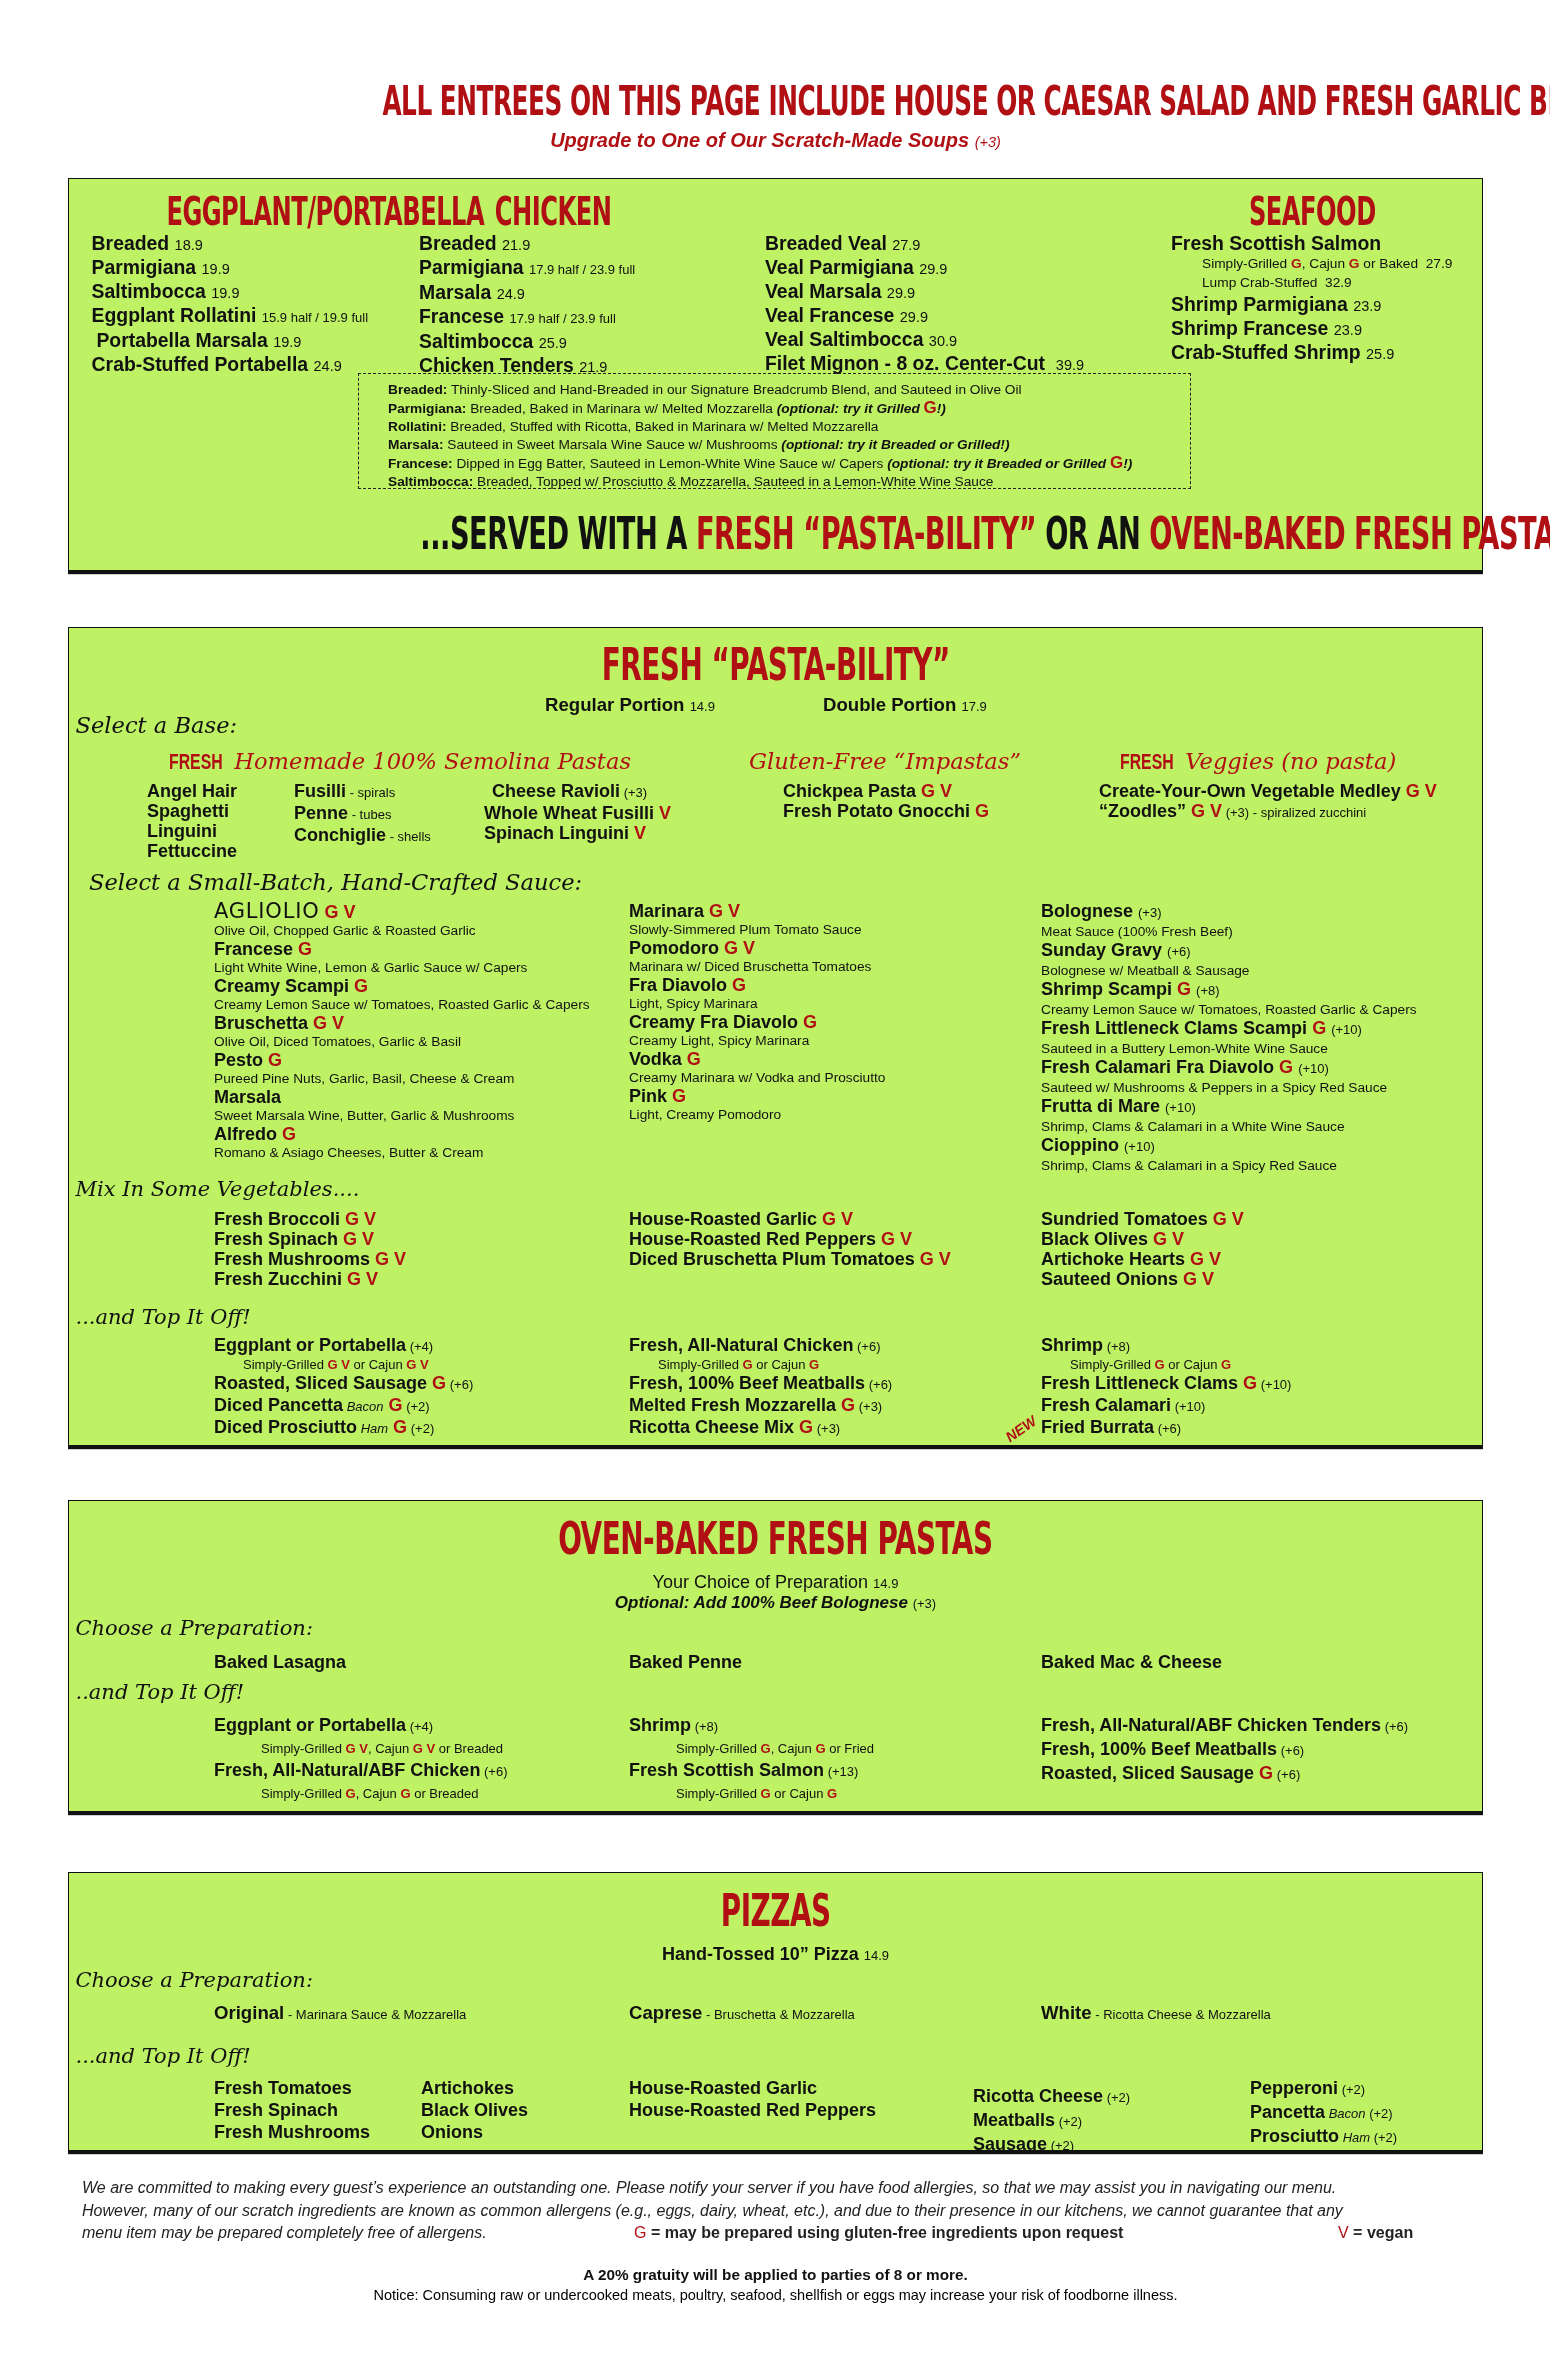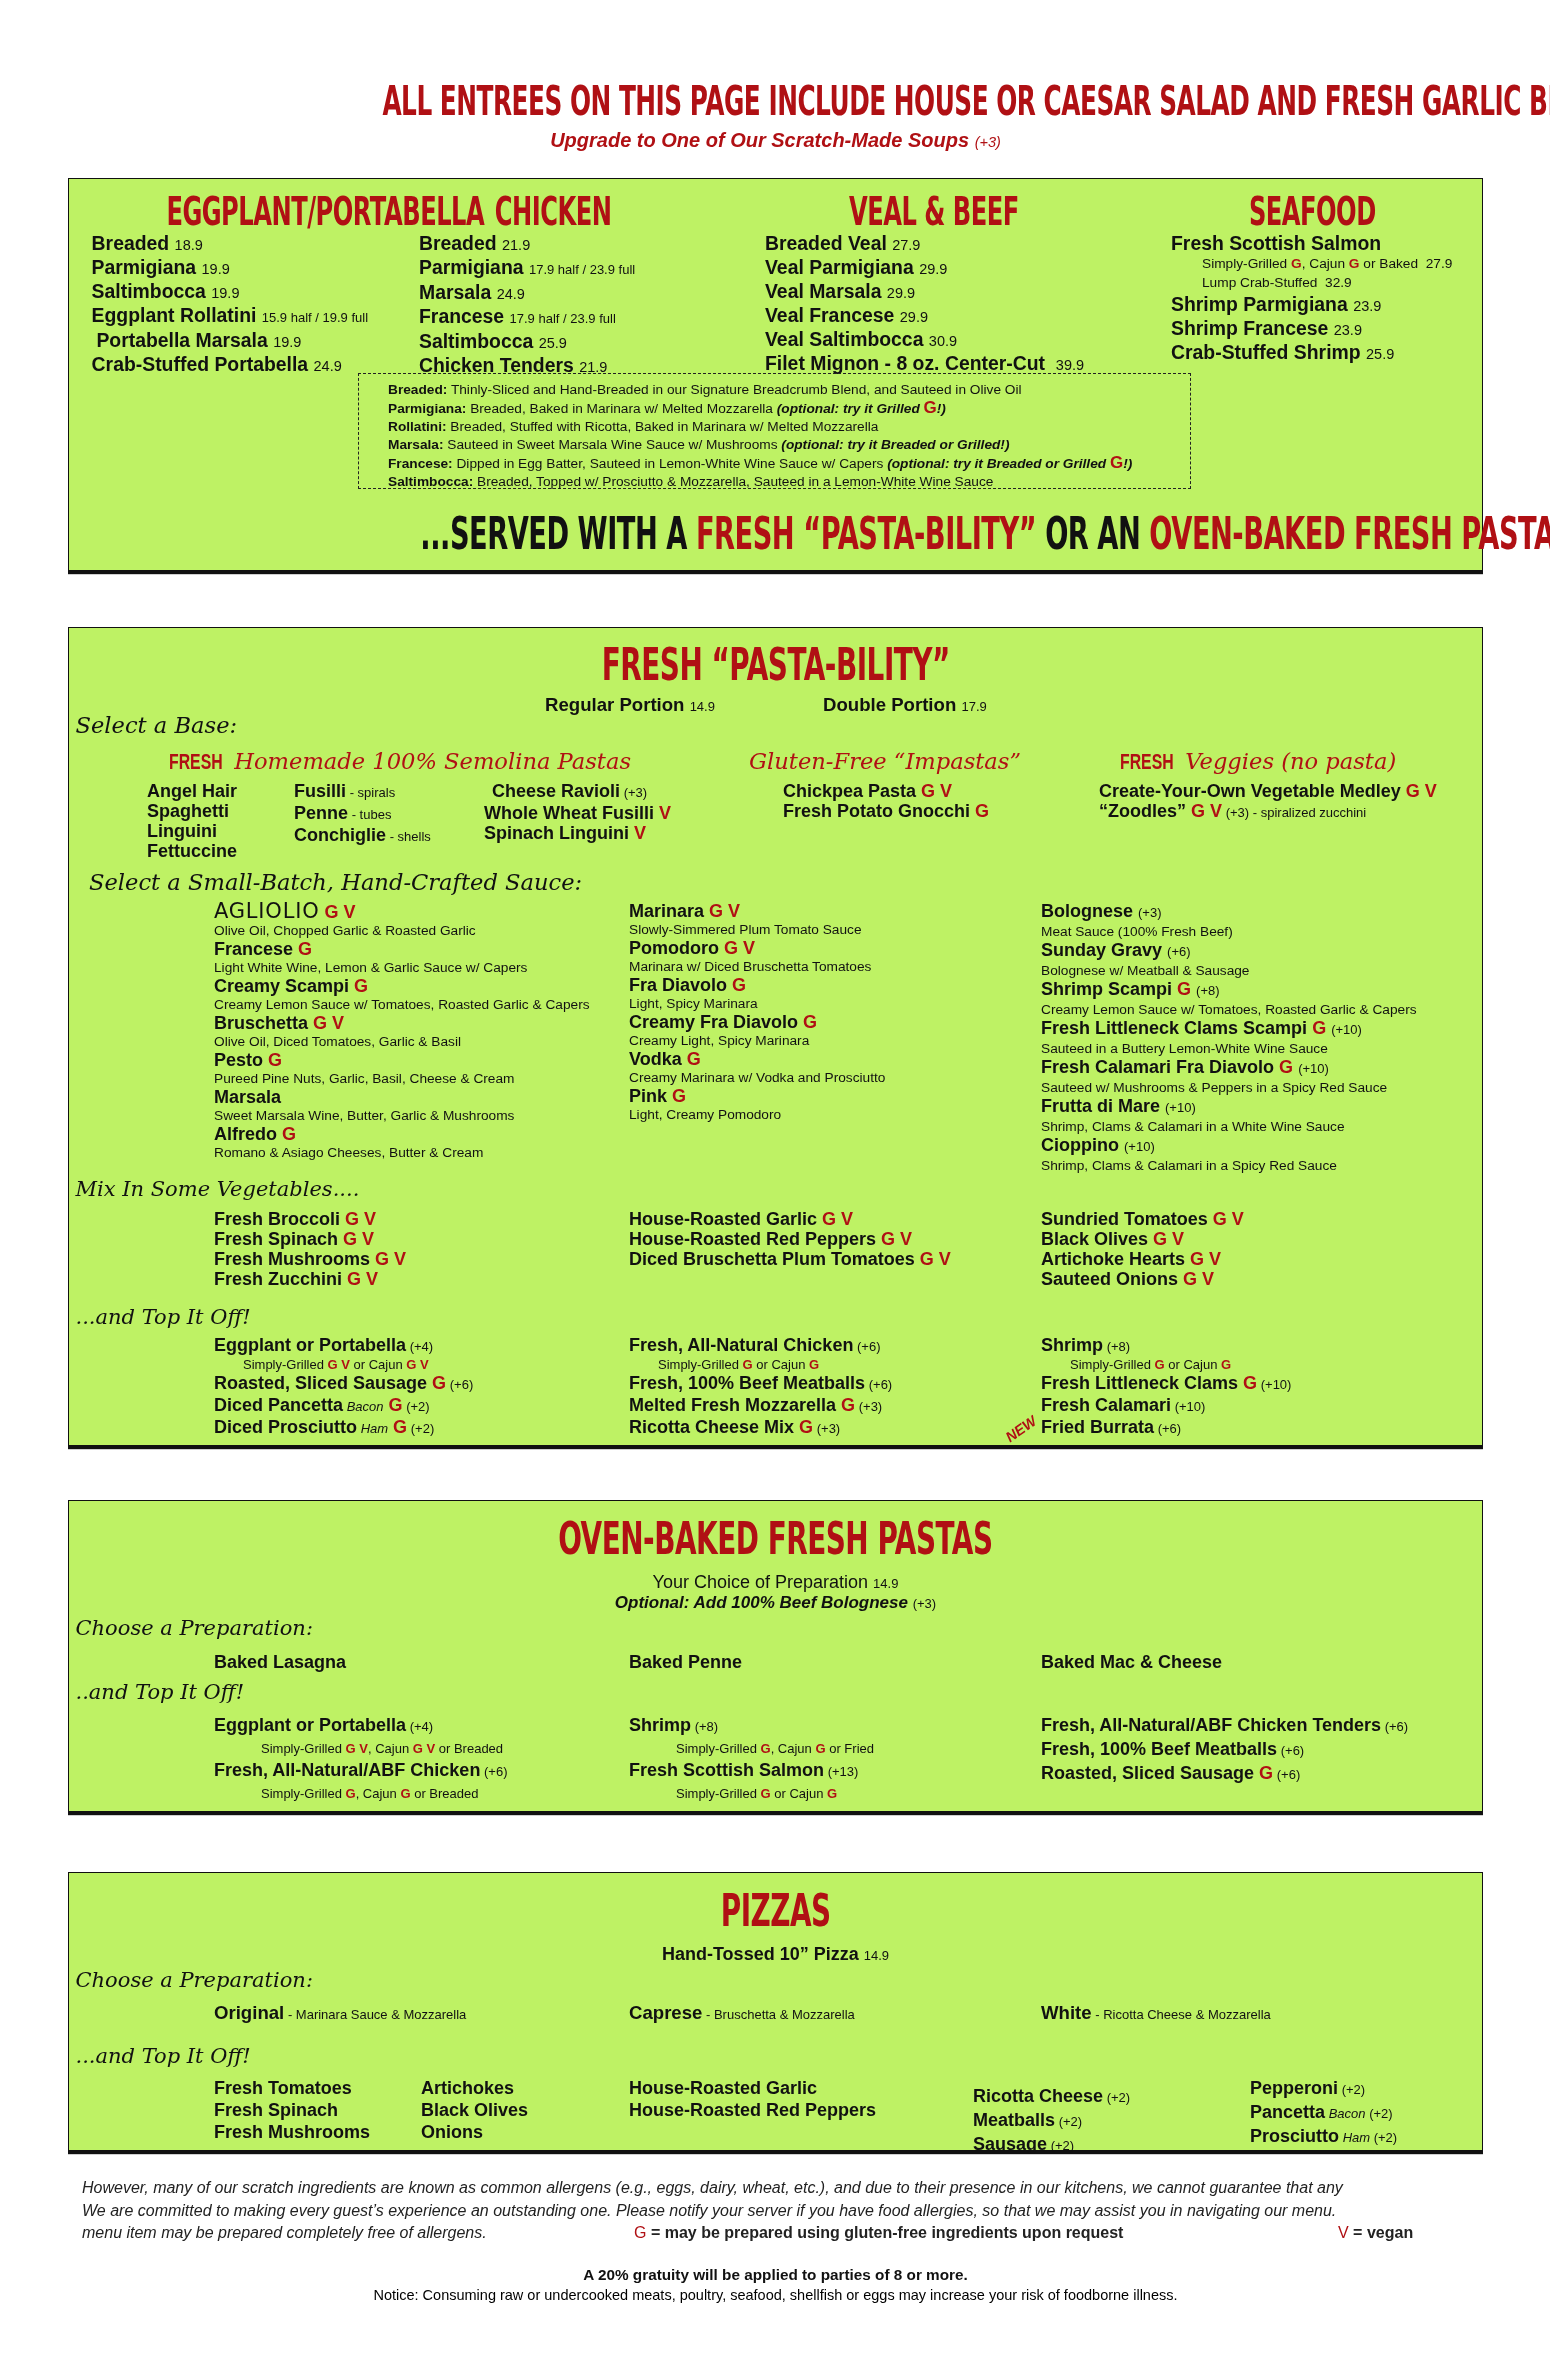--- a/index.html
+++ b/index.html
@@ -32,21 +32,20 @@
 </div>
 <div class="abs center" style="top:129px; font-size:20px; font-style:italic; font-weight:bold;">
   <span class="red">Upgrade to One of Our Scratch-Made Soups</span>
   <span class="red" style="font-size:14.5px; font-weight:normal;">(+3)</span>
 </div>
 
 <div class="panel" style="left:68px; top:178px; width:1415px; height:393px;">
 
   <div class="abs" style="left:0; top:9.7px; width:323px; text-align:center;"><span class="display red" style="display:inline-block; font-size:39px;">EGGPLANT/PORTABELLA</span></div>
   <div class="abs" style="left:323px; top:9.7px; width:323px; text-align:center;"><span class="display red" style="display:inline-block; font-size:39px;">CHICKEN</span></div>
-  <div class="abs" style="left:695px; top:9.7px; width:339px; text-align:center;"><span class="display red" style="display:inline-block; font-size:39px;">VEAL &amp; BEEF</span></div>
   <div class="abs" style="left:1082px; top:9.7px; width:323px; text-align:center;"><span class="display red" style="display:inline-block; font-size:39px;">SEAFOOD</span></div>
 
   <div class="col" style="left:22.6px; top:53px;">
     <div class="item"><span>Breaded</span> <span class="p">18.9</span></div>
     <div class="item"><span>Parmigiana</span> <span class="p">19.9</span></div>
     <div class="item"><span>Saltimbocca</span> <span class="p">19.9</span></div>
     <div class="item"><span>Eggplant Rollatini</span> <span class="p" style="font-size:13px;">15.9 half / 19.9 full</span></div>
     <div class="item" style="padding-left:4.8px;"><span>Portabella Marsala</span> <span class="p">19.9</span></div>
     <div class="item"><span>Crab-Stuffed Portabella</span> <span class="p">24.9</span></div>
   </div>
@@ -293,22 +292,22 @@
     <div class="item" style="font-size:18px; line-height:22px;"><span>Sausage</span><span class="xs"> (+2)</span></div>
   </div>
   <div class="col" style="left:1181px; top:204px;">
     <div class="item" style="font-size:18px; line-height:22px;"><span>Pepperoni</span><span class="xs"> (+2)</span></div>
     <div class="item" style="font-size:18px; line-height:22px;"><span>Pancetta</span><i class="xs"> Bacon</i><span class="xs"> (+2)</span></div>
     <div class="item" style="font-size:18px; line-height:22px;"><span>Prosciutto</span><i class="xs"> Ham</i><span class="xs"> (+2)</span></div>
   </div>
 </div>
 
 <div class="abs" style="left:82px; top:2177px; width:1389px; font-size:16px; font-style:italic; line-height:22.6px; color:#222;">
+  <div class="row">We are committed to making every guest’s experience an outstanding one. Please notify your server if you have food allergies, so that we may assist you in navigating our menu.</div>
   <div class="row">However, many of our scratch ingredients are known as common allergens (e.g., eggs, dairy, wheat, etc.), and due to their presence in our kitchens, we cannot guarantee that any</div>
-  <div class="row">We are committed to making every guest’s experience an outstanding one. Please notify your server if you have food allergies, so that we may assist you in navigating our menu.</div>
   <div class="row" style="position:relative;">
     <span>menu item may be prepared completely free of allergens.</span>
     <span class="abs" style="left:552px; top:0; font-style:normal; font-weight:bold;"><span class="red" style="font-weight:normal;">G</span><span> = may be prepared using gluten-free ingredients upon request</span></span>
     <span class="abs" style="left:1256px; top:0; font-style:normal; font-weight:bold;"><span class="red" style="font-weight:normal;">V</span><span> = vegan</span></span>
   </div>
 </div>
 <div class="abs center" style="top:2266px; font-size:15.3px; font-weight:bold;">A 20% gratuity will be applied to parties of 8 or more.</div>
 <div class="abs center" style="top:2287px; font-size:14.5px; color:#000000;">Notice: Consuming raw or undercooked meats, poultry, seafood, shellfish or eggs may increase your risk of foodborne illness.</div>
 
 

